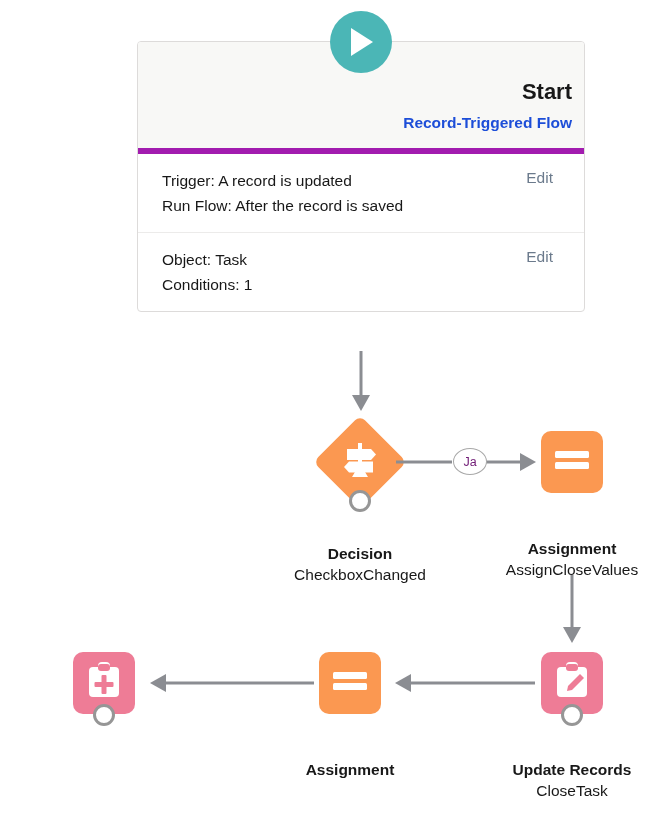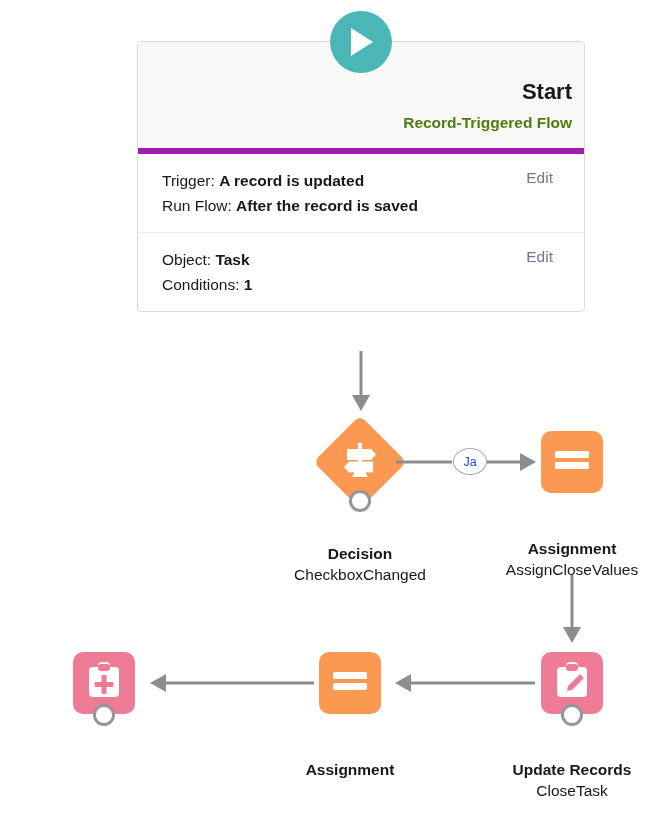--- a/index.html
+++ b/index.html
@@ -39,21 +39,21 @@
     font-weight: bold;
   }
   .start-title {
     font-size: 22px;
     color: #181818;
     line-height: 1.25;
     margin-bottom: 7px;
   }
   .start-subtitle {
     font-size: 15.5px;
-    color: #4d7c0f;
+    color: #1d4ed8;
     line-height: 1.25;
   }
   .start-play {
     position: absolute;
     left: 50%;
     top: -31px;
     transform: translateX(-50%);
     width: 62px;
     height: 62px;
     border-radius: 50%;
@@ -71,21 +71,21 @@
   .start-row + .start-row {
     border-top: 1px solid #ecebea;
   }
   .start-line {
     font-size: 15.5px;
     color: #181818;
     line-height: 1.62;
     white-space: nowrap;
   }
   .start-line .lbl { font-weight: 400; }
-  .start-line .val { font-weight: 700; }
+  .start-line .val { font-weight: 400; }
   .edit-link {
     position: absolute;
     right: 31px;
     top: 15px;
     font-size: 15.5px;
     color: #6b7a8c;
     cursor: pointer;
   }
 
   
@@ -179,21 +179,21 @@
     position: absolute;
     width: 34px;
     height: 27px;
     border: 1px solid #a8a8a8;
     border-radius: 50%;
     background: #ffffff;
     display: flex;
     align-items: center;
     justify-content: center;
     font-size: 12.5px;
-    color: #1d4ed8;
+    color: #701a75;
     box-sizing: border-box;
   }
 </style>
 </head>
 <body>
 
 <div id="canvas">
 
   <div class="start-card">
 

